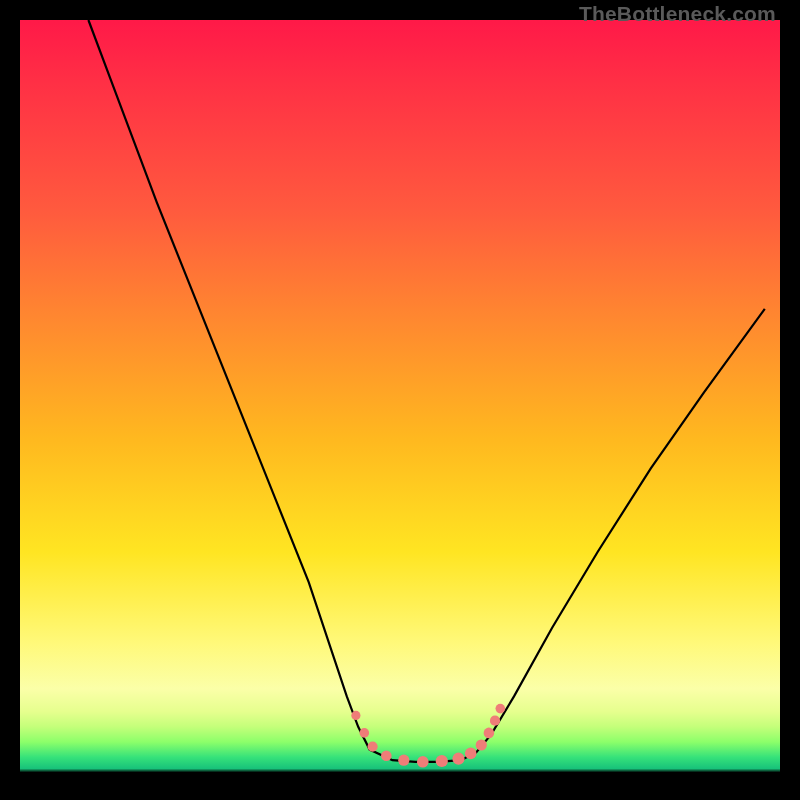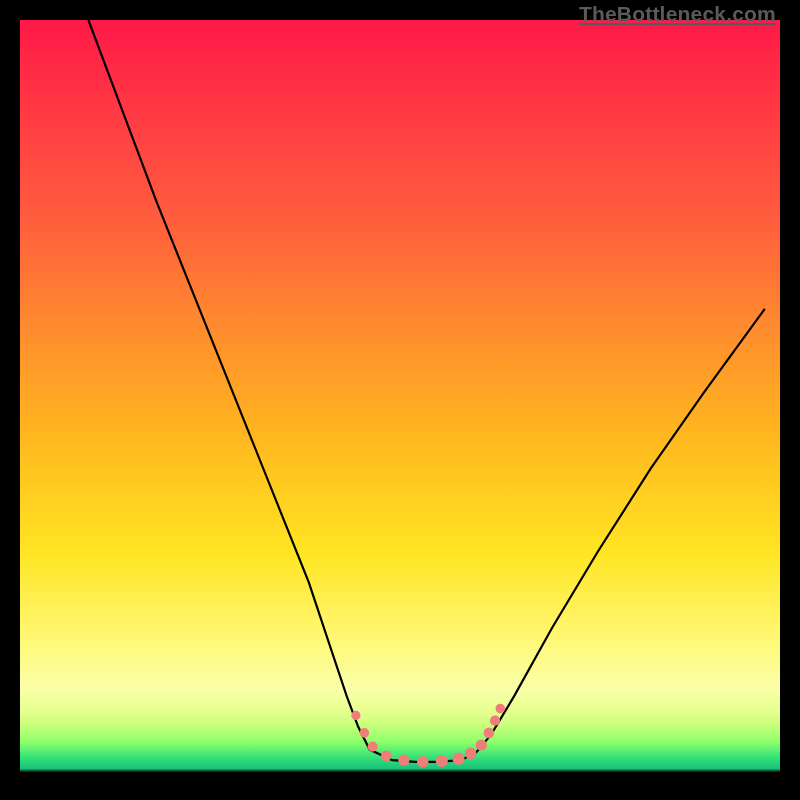--- a/index.html
+++ b/index.html
@@ -49,21 +49,20 @@
     );
   }
   .watermark {
     position: absolute;
     top: 2px;
     right: 24px;
     font-size: 21px;
     font-weight: 600;
     color: #5a5a5a;
     letter-spacing: 0.2px;
-    text-decoration: underline;
   }
   svg.curve {
     position: absolute;
     top: 20px;
     left: 20px;
     width: 760px;
     height: 760px;
     overflow: visible;
   }
   .curve-path {

